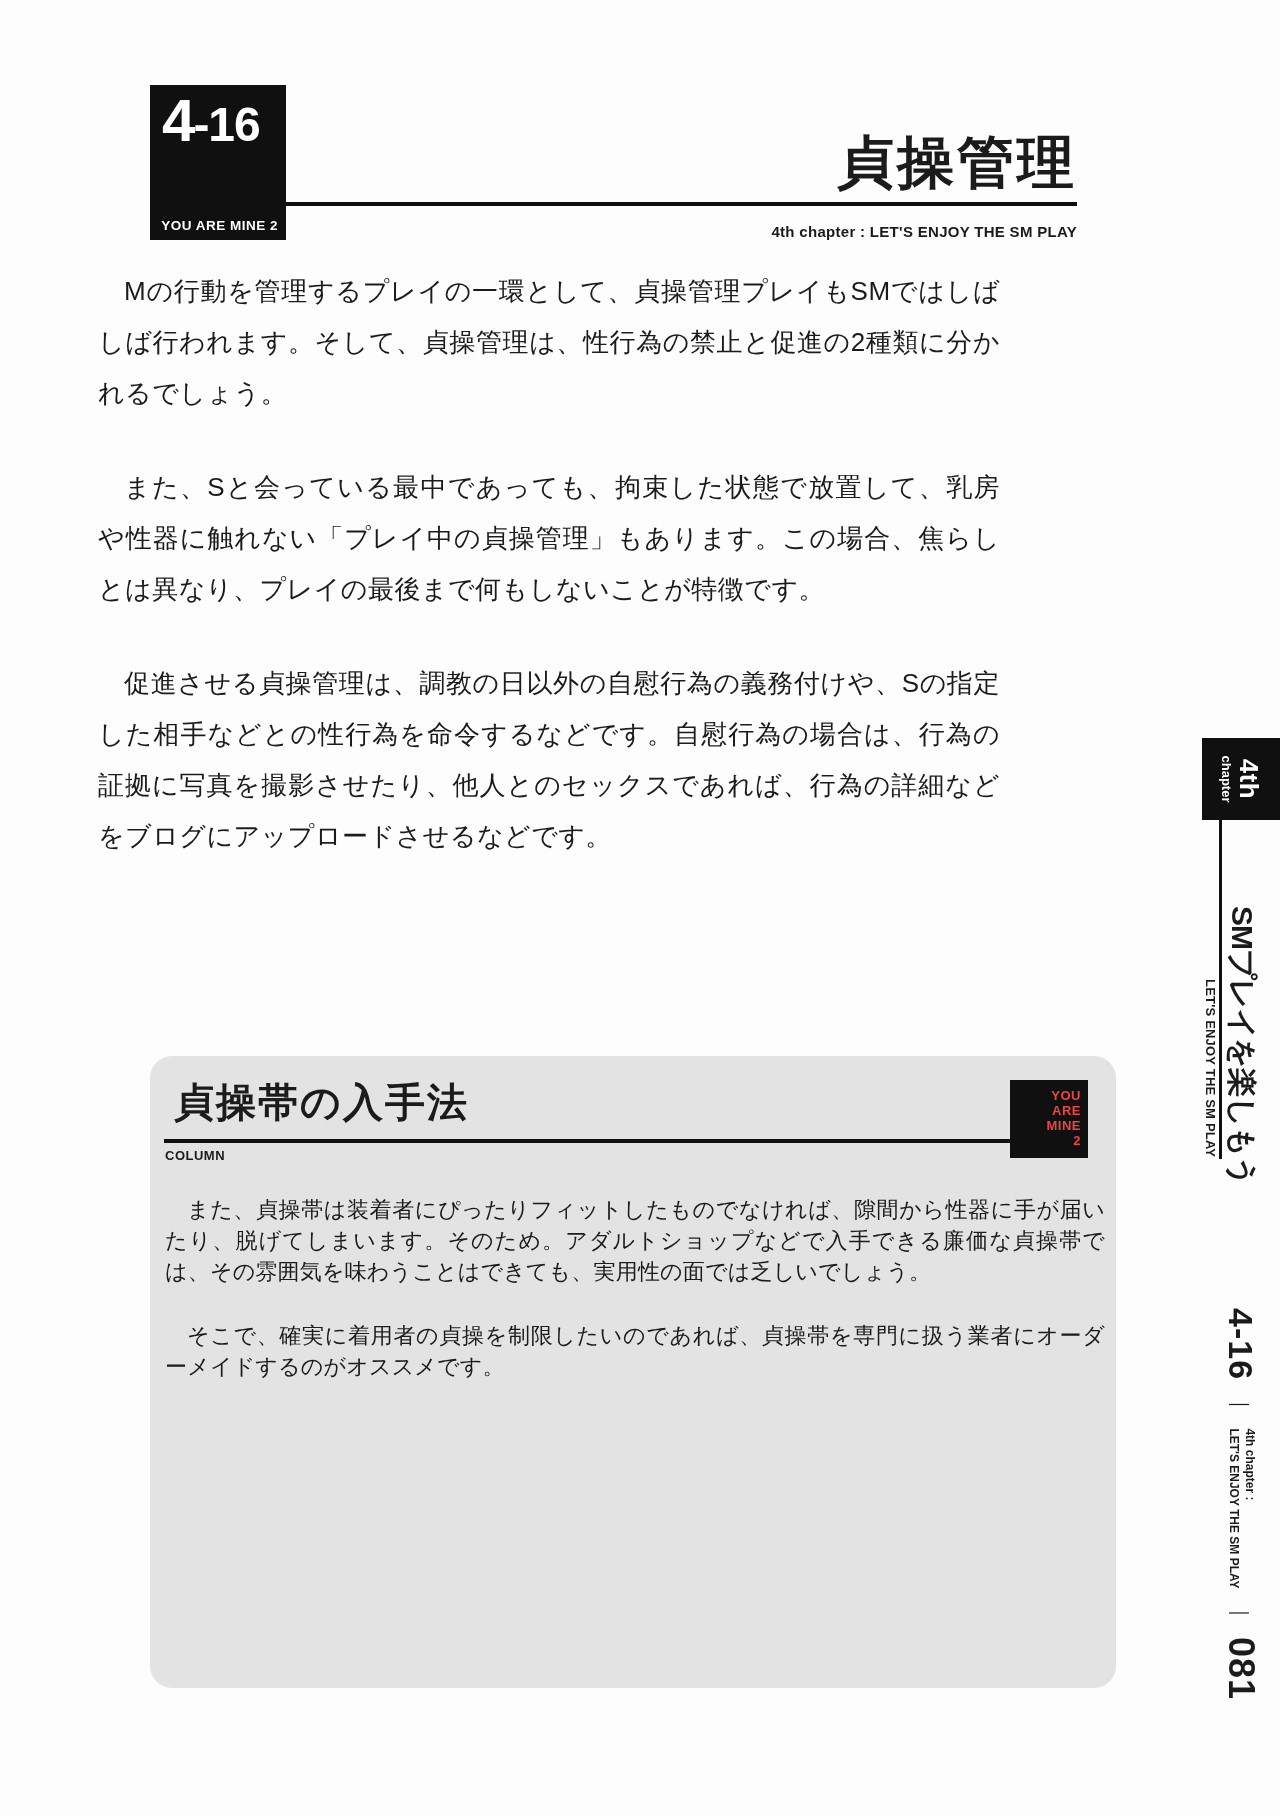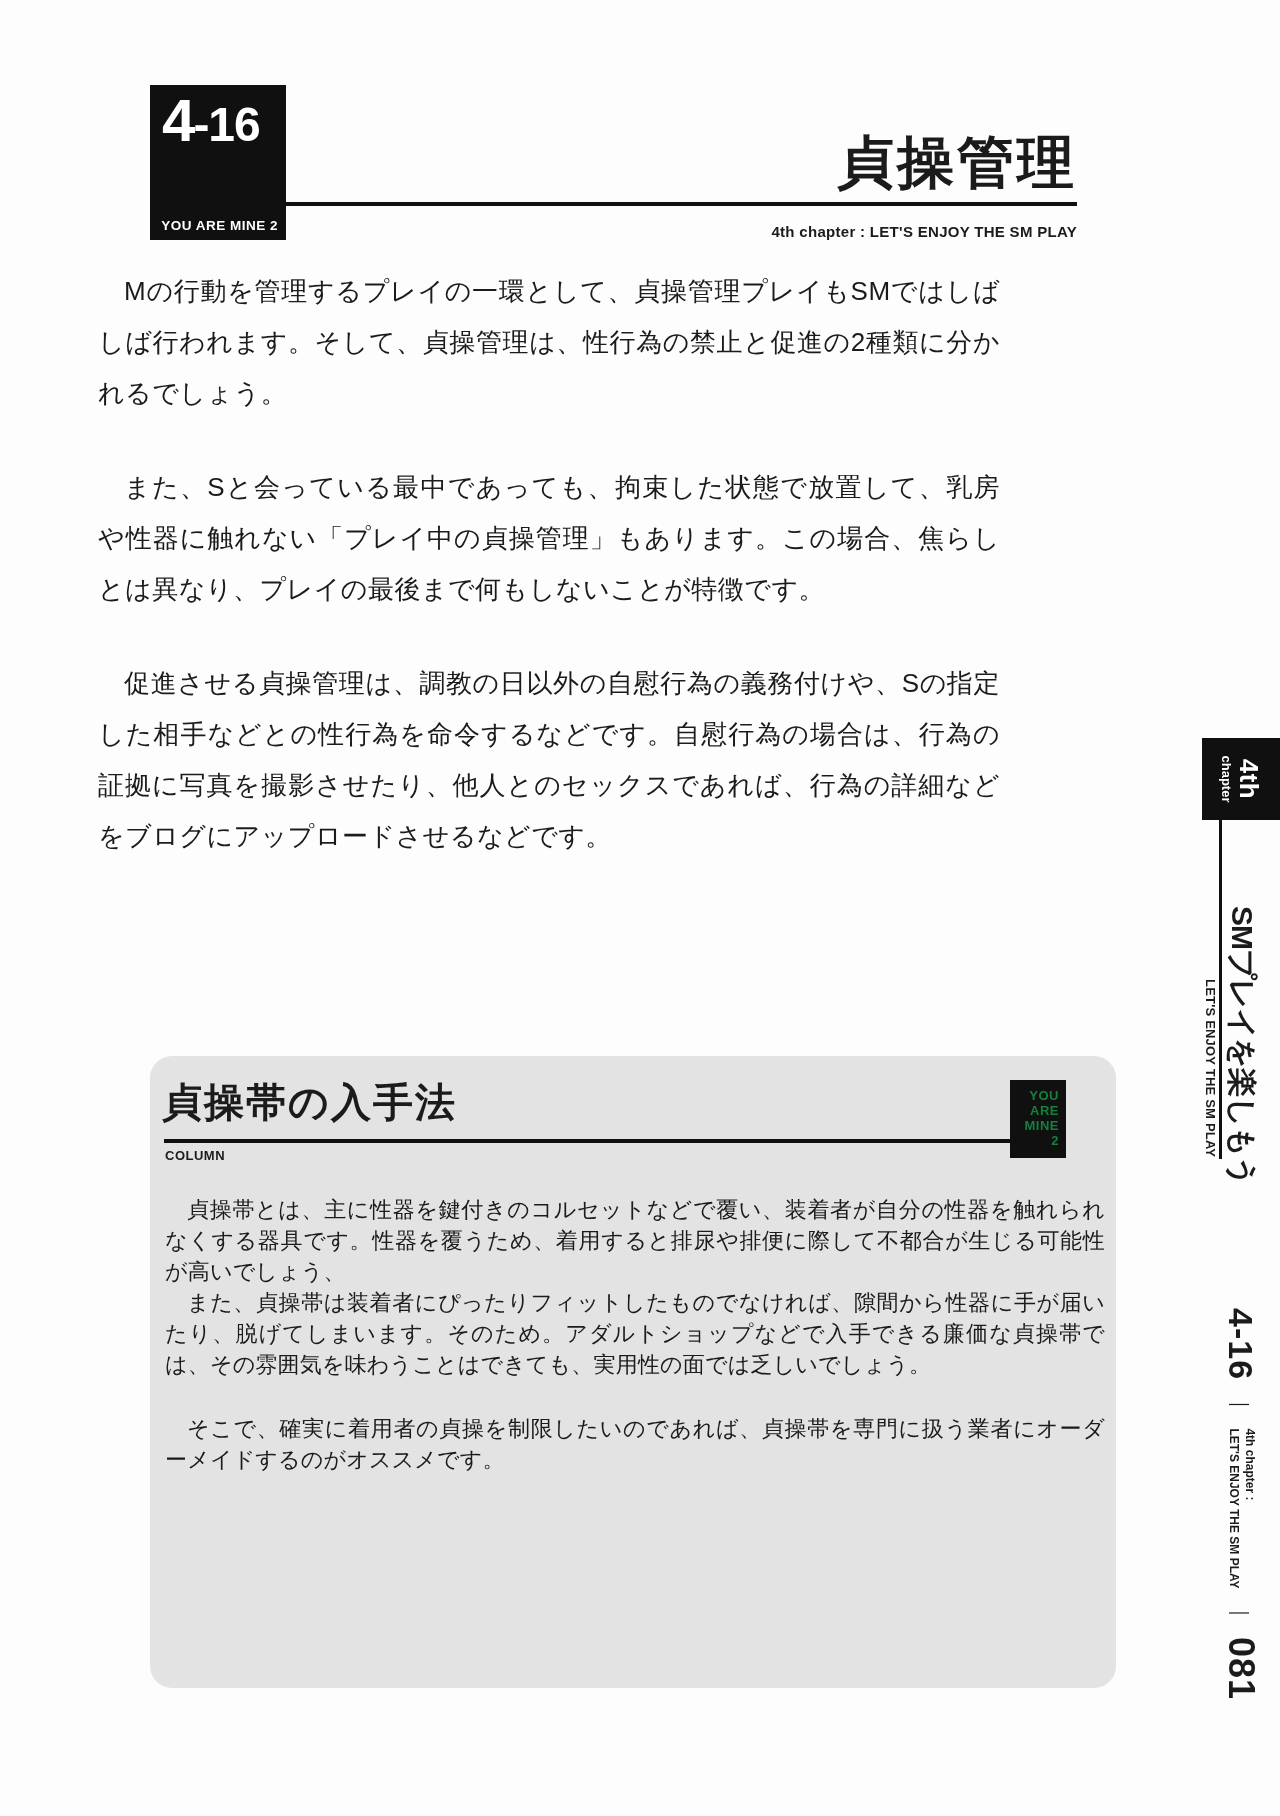--- a/index.html
+++ b/index.html
@@ -44,30 +44,30 @@
   }
   .body-text p{text-indent:1em;margin:0 0 43px 0;}
   .body-text p:last-child{margin-bottom:0;}
 
   
   .column-box{
     position:absolute;left:150px;top:1056px;width:966px;height:632px;
     background:var(--column-bg);border-radius:22px;
   }
   .column-heading{
-    position:absolute;left:12px;top:26px;font-size:40px;font-weight:800;
+    position:absolute;left:24px;top:26px;font-size:40px;font-weight:800;
     letter-spacing:2px;line-height:1;white-space:nowrap;
   }
   .column-rule{position:absolute;left:14px;top:83px;width:846px;height:3.5px;background:#101010;}
   .column-label{
     position:absolute;left:15px;top:92px;font-size:13px;font-weight:700;letter-spacing:0.5px;
   }
   .column-badge{
-    position:absolute;left:860px;top:24px;width:56px;height:78px;background:#101010;
-    color:#15803d;display:flex;flex-direction:column;justify-content:center;
+    position:absolute;left:860px;top:24px;width:78px;height:78px;background:#101010;
+    color:#ef4444;display:flex;flex-direction:column;justify-content:center;
     padding-right:7px;
   }
   .column-badge span{display:block;text-align:right;font-size:13px;font-weight:700;line-height:1.15;letter-spacing:0.5px;}
   .column-body{
     position:absolute;left:15px;top:138px;width:940px;
     font-size:22px;line-height:31px;letter-spacing:0.2px;text-align:justify;
   }
   .column-body p{text-indent:1em;margin:0;}
   .column-body p.gap-after{margin-bottom:33px;}
 
@@ -126,21 +126,20 @@
     <h2 class="column-heading">貞操帯の入手法</h2>
     <div class="column-rule"></div>
     <div class="column-label">COLUMN</div>
     <div class="column-badge">
       <span>YOU</span>
       <span>ARE</span>
       <span>MINE</span>
       <span>2</span>
     </div>
     <div class="column-body">
-      <p>貞操帯とは、主に性器を鍵付きのコルセットなどで覆い、装着者が自分の性器を触れられなくする器具です。性器を覆うため、着用すると排尿や排便に際して不都合が生じる可能性が高いでしょう、</p>
       <p class="gap-after">また、貞操帯は装着者にぴったりフィットしたものでなければ、隙間から性器に手が届いたり、脱げてしまいます。そのため。アダルトショップなどで入手できる廉価な貞操帯では、その雰囲気を味わうことはできても、実用性の面では乏しいでしょう。</p>
       <p class="gap-after">そこで、確実に着用者の貞操を制限したいのであれば、貞操帯を専門に扱う業者にオーダーメイドするのがオススメです。</p>
     </div>
   </section>
 
   <div class="side-tab">
     <div class="side-tab-inner">
       <span class="t1">4th</span>
       <span class="t2">chapter</span>
     </div>

